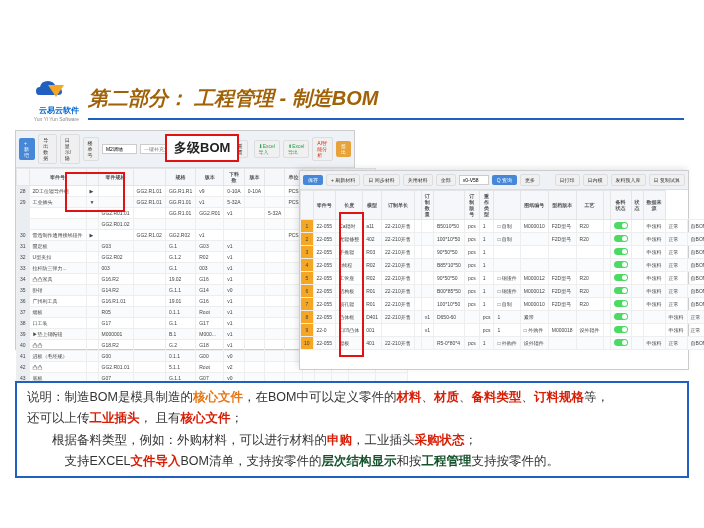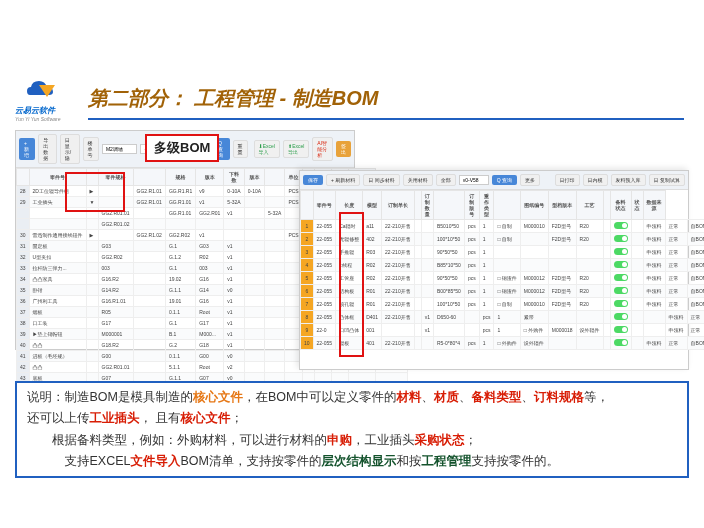--- a/index.html
+++ b/index.html
@@ -1,18 +1,18 @@
 <!DOCTYPE html>
 <html><head>
 <meta charset="utf-8">
 <style>
 * { box-sizing: border-box; margin: 0; padding: 0; }
 body { width: 704px; height: 528px; background: #fff; font-family: "Microsoft YaHei", Arial, sans-serif; position: relative; overflow: hidden; }
 .slide { width: 704px; height: 528px; background: #fff; box-shadow: 6px 6px 10px rgba(0,0,0,0.15); position: relative; }
-.logo { position: absolute; top: 75px; left: 15px; width: 55px; text-align: left; font-style: italic; }
+.logo { position: absolute; top: 75px; left: 24px; width: 55px; text-align: right; }
 .logo-icon { width: 36px; height: 28px; margin: 0 auto; position: relative; }
 .logo-icon svg { width: 36px; height: 28px; }
 .logo-text { font-size: 8px; color: #0066cc; font-weight: bold; margin-top: 2px; }
 .logo-sub { font-size: 5px; color: #888; }
 .title-bar { position: absolute; top: 85px; left: 88px; right: 20px; border-bottom: 2px solid #2060c0; padding-bottom: 6px; }
 .title-bar .part { font-size: 20px; font-weight: bold; font-style: italic; color: #a16207; font-family: Liberation Serif, serif; }
 .title-bar .sub { font-size: 20px; font-weight: bold; font-style: italic; color: #a16207; margin-left: 6px; }
 .screenshot-area { position: absolute; top: 130px; left: 15px; right: 15px; height: 230px; }
 .ui-panel { background: #fff; border: 1px solid #ccc; font-size: 5px; position: absolute; }
 .panel-left { left: 0; top: 0; width: 340px; height: 220px; }
@@ -20,21 +20,21 @@
 .toolbar { background: #eef2f7; border-bottom: 1px solid #ddd; padding: 3px; display: flex; gap: 3px; align-items: center; }
 .toolbar .btn { background: #4787d8; color: #fff; padding: 2px 5px; border-radius: 2px; font-size: 5px; }
 .toolbar .btn-s { background: #f0f0f0; color: #333; padding: 2px 4px; border-radius: 2px; font-size: 5px; border: 1px solid #ddd; }
 .toolbar .btn-r { background: #e8a23a; color: #fff; padding: 2px 5px; border-radius: 2px; font-size: 5px; }
 .toolbar input { border: 1px solid #ccc; height: 10px; font-size: 5px; padding: 0 3px; }
 .table-mini { width: 100%; border-collapse: collapse; font-size: 5px; }
 .table-mini th { background: #f5f7fa; border: 1px solid #e5e5e5; padding: 2px 3px; color: #555; }
 .table-mini td { border: 1px solid #eee; padding: 2px 3px; color: #444; white-space: nowrap; }
 .table-mini tr:nth-child(even) td { background: #fafbfc; }
 .row-num { background: #eaeef3 !important; color: #888; text-align: center; width: 12px; }
-.callout { position: absolute; border: 2px solid #e01212; background: #fff; padding: 3px 7px; font-size: 13px; font-weight: bold; color: #222; z-index: 50; }
+.callout { position: absolute; border: 2px solid #e01212; background: #fff; padding: 3px 7px; font-size: 13px; font-weight: bold; color: #222; z-index: 50; margin-left: 20px; }
 .callout1 { top: 4px; left: 130px; }
 .callout2 { top: 120px; left: 480px; }
 .redbox { position: absolute; border: 2px solid #e01212; z-index: 40; pointer-events: none; }
 .rb1 { top: 42px; left: 50px; width: 60px; height: 40px; }
 .rb2 { top: 82px; left: 324px; width: 25px; height: 145px; }
 .desc { position: absolute; bottom: 50px; left: 15px; right: 15px; border: 2px solid #2060c0; padding: 4px 10px; font-size: 12.5px; line-height: 1.7; color: #333; background: #fff; }
 .desc .hl-orange { color: #e67817; font-weight: bold; }
 .desc .hl-red { color: #d81e06; font-weight: bold; }
 .desc .hl-blue { color: #14532d; font-weight: bold; }
 .toggle { display: inline-block; width: 14px; height: 7px; background: #4cd964; border-radius: 4px; position: relative; }

